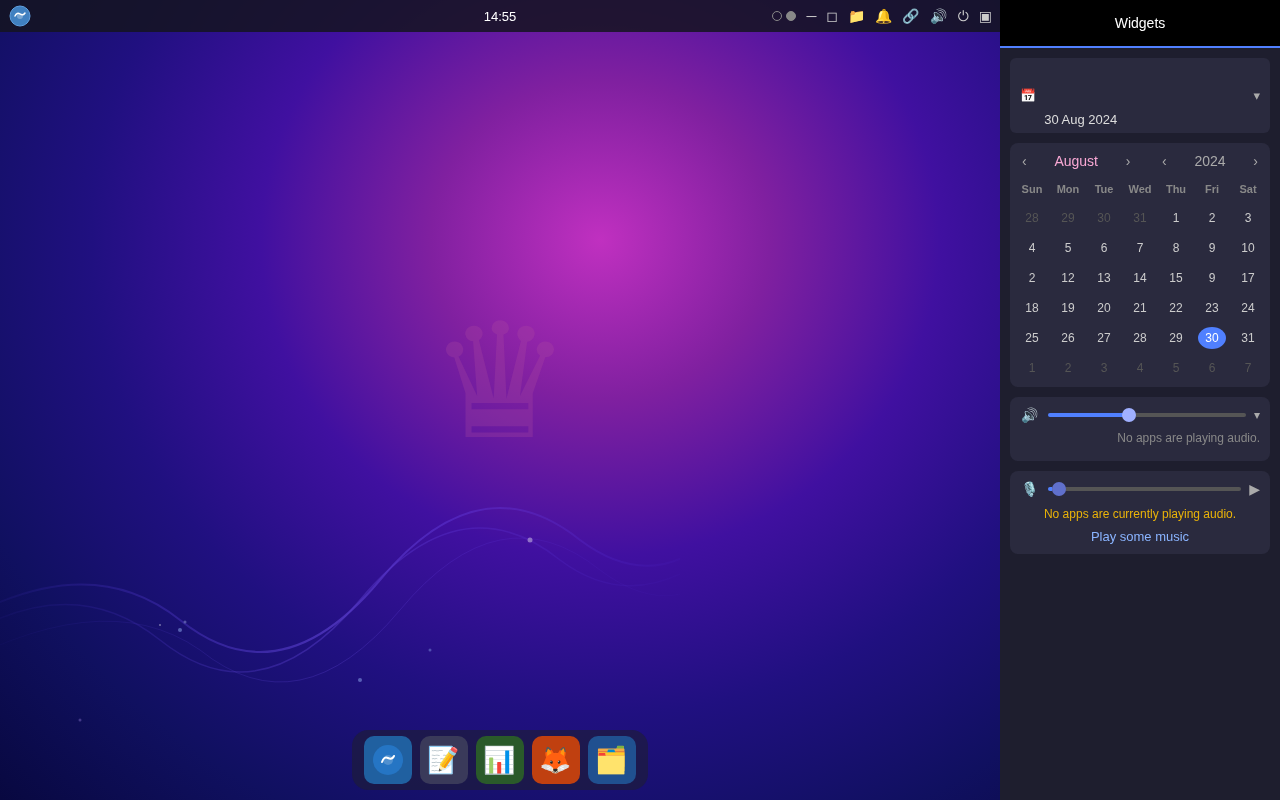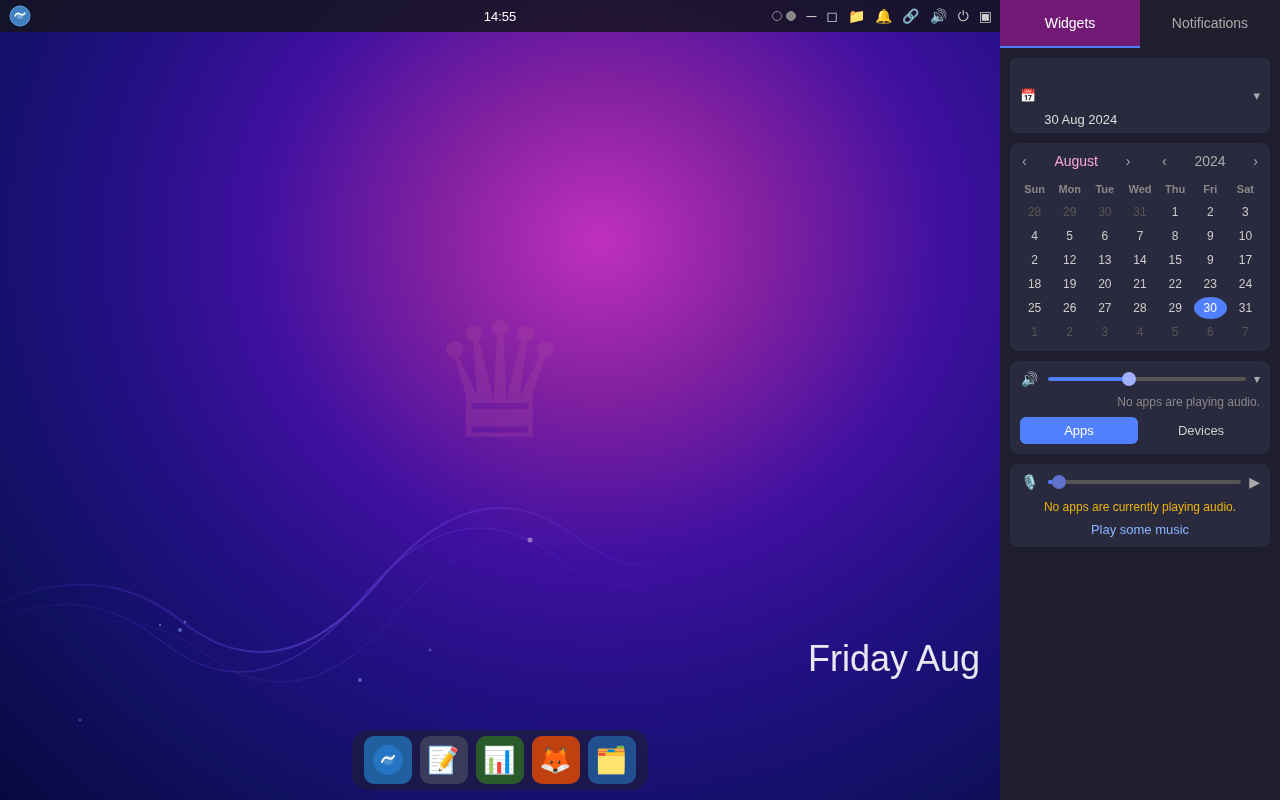--- a/index.html
+++ b/index.html
@@ -142,21 +142,21 @@
       flex: 1;
       display: flex;
       align-items: center;
       justify-content: center;
       font-size: 14px;
       cursor: pointer;
       color: #aaa;
       border-bottom: 2px solid transparent;
     }
     .panel-tab.active {
-      background: #701a75;
+      background: #000000;
       color: #fff;
       border-bottom: 2px solid #5080ff;
     }
 
     
     .panel-content {
       flex: 1;
       overflow-y: auto;
       padding: 10px;
     }
@@ -208,21 +208,21 @@
       font-size: 14px;
       font-weight: 500;
     }
     .cal-year {
       color: #aaa;
       font-size: 14px;
     }
     .cal-grid {
       display: grid;
       grid-template-columns: repeat(7, 1fr);
-      gap: 2px;
+      gap: 8px;
       text-align: center;
     }
     .cal-cell {
       font-size: 12px;
       padding: 4px 2px;
       border-radius: 4px;
       cursor: pointer;
       color: #ccc;
     }
     .cal-cell.header {
@@ -391,21 +391,20 @@
     <circle cx="205" cy="282" r="1.5" fill="#c0d0ff" opacity="0.7"></circle>
     <circle cx="380" cy="340" r="2" fill="#a0c0ff" opacity="0.9"></circle>
     <circle cx="550" cy="200" r="2.5" fill="#ffffff" opacity="0.8"></circle>
     <circle cx="100" cy="380" r="1.5" fill="#c0a0ff" opacity="0.6"></circle>
     <circle cx="450" cy="310" r="1.5" fill="#a0c0ff" opacity="0.7"></circle>
   </svg>
 
   <div class="crown-watermark">♛</div>
 
   <div class="clock-display">
-    <div class="clock-date">Friday Aug</div>
   </div>
 
   <div id="taskbar">
 
     <div style="width:24px;height:24px;display:flex;align-items:center;justify-content:center;">
       <svg width="22" height="22" viewBox="0 0 22 22">
         <circle cx="11" cy="11" r="10" fill="#4080c0" stroke="#60a0e0" stroke-width="1"></circle>
         <path d="M6,11 Q8,7 11,9 Q14,11 16,8" stroke="white" stroke-width="1.5" fill="none" stroke-linecap="round"></path>
         <circle cx="11" cy="11" r="3" fill="white" opacity="0.3"></circle>
       </svg>
@@ -453,23 +452,20 @@
     </div>
   </div>
 </div>
 
 <div id="right-panel">
 
   <div class="panel-tabs">
     <div class="panel-tab active">
       <span>Widgets</span>
     </div>
-    <div class="panel-tab">
-      <span>Notifications</span>
-    </div>
   </div>
 
   <div class="panel-content">
 
     <div class="date-selector">
       <span class="calendar-icon">📅</span>
       <span class="date-text">30 Aug 2024</span>
       <span class="chevron">▾</span>
     </div>
 
@@ -545,24 +541,20 @@
       </div>
     </div>
 
     <div class="volume-section">
       <div class="volume-row">
         <span class="volume-icon">🔊</span>
         <input type="range" class="volume-slider" min="0" max="100" value="40" style="">
         <span class="volume-dropdown">▾</span>
       </div>
       <div class="no-audio-text">No apps are playing audio.</div>
-      <div class="audio-tabs">
-        <button class="audio-tab active">Apps</button>
-        <button class="audio-tab">Devices</button>
-      </div>
     </div>
 
     <div class="mic-section">
       <div class="mic-row">
         <span class="mic-icon">🎙️</span>
         <input type="range" class="mic-slider" min="0" max="100" value="2" style="">
         <span class="mic-play-icon">▶</span>
       </div>
       <div class="no-current-audio">No apps are currently playing audio.</div>
       <a class="play-music-link">Play some music</a>

